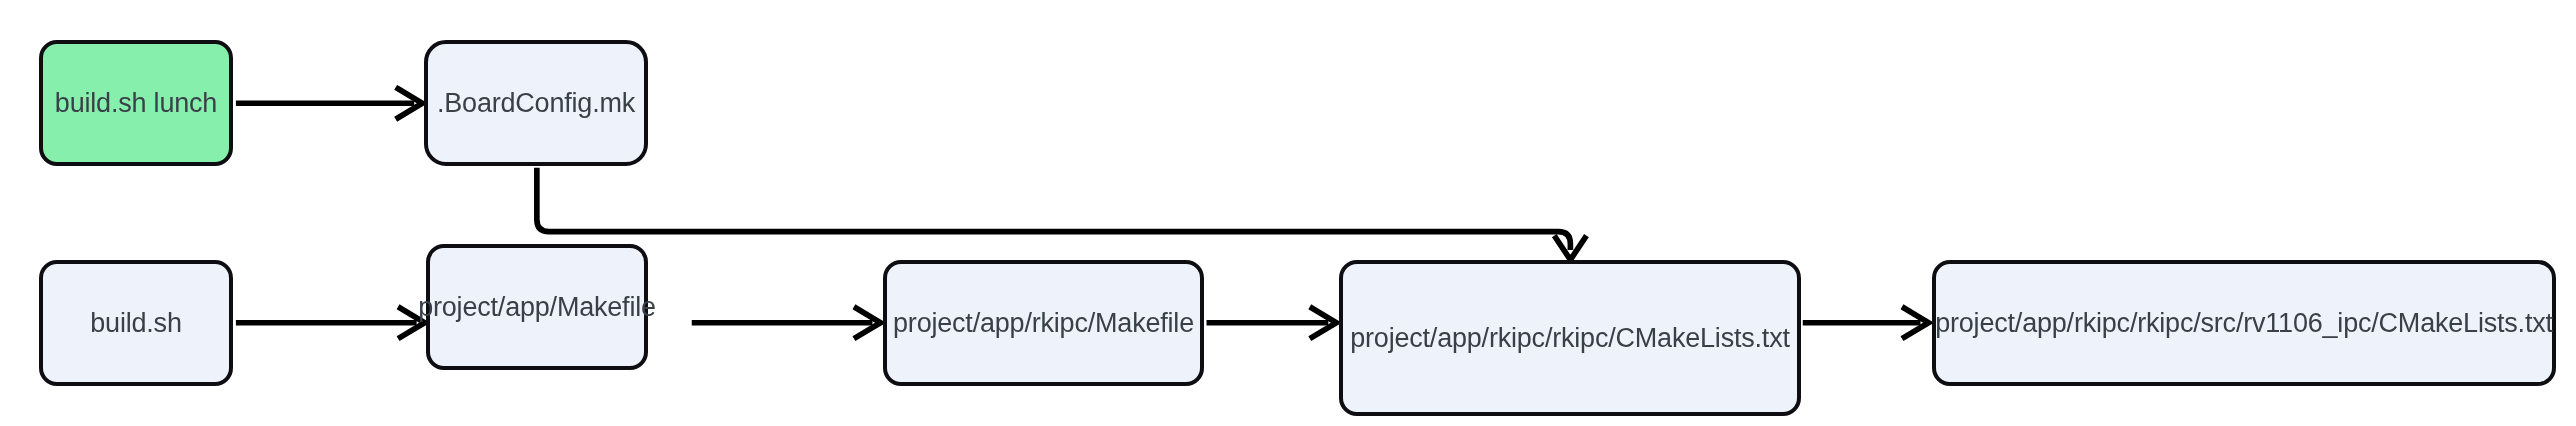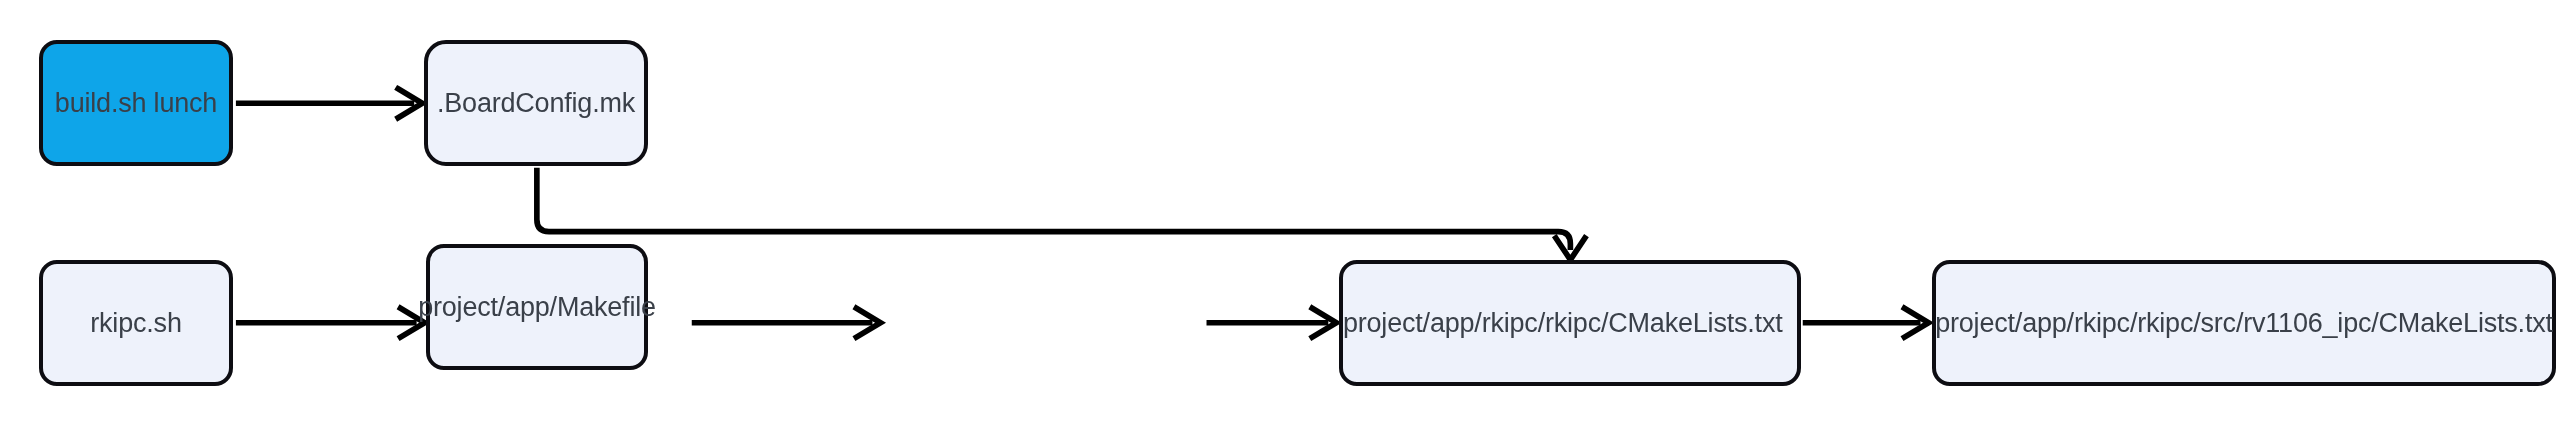--- a/index.html
+++ b/index.html
@@ -80,38 +80,41 @@
       <path d="M 1494 400 L 1645 400" fill="none" stroke="#000000" stroke-width="7"></path>
       <path d="M 1625 382 L 1655 400 L 1625 418" fill="none" stroke="#000000" stroke-width="7" stroke-linecap="square" stroke-linejoin="miter"></path>
     </g>
 
     <g>
       <path d="M 2233 400 L 2379 400" fill="none" stroke="#000000" stroke-width="7"></path>
       <path d="M 2359 382 L 2389 400 L 2359 418" fill="none" stroke="#000000" stroke-width="7" stroke-linecap="square" stroke-linejoin="miter"></path>
     </g>
   </svg>
 
-  <div class="node node-sm" style="left: 39px; top: 40px; width: 194px; height: 126px; background: #0ea5e9; border-color: rgb(13, 13, 18);">
+  <div class="node node-sm" style="left: 39px; top: 40px; width: 194px; height: 126px; background: #86efac; border-color: rgb(13, 13, 18);">
     <span class="node-label" style="color: rgb(58, 64, 73);">build.sh lunch</span>
   </div>
 
   <div class="node node-sm" style="left: 424px; top: 40px; width: 224px; height: 126px; background: rgb(238, 242, 251); border-color: rgb(13, 13, 18); border-radius: 22px;">
     <span class="node-label" style="color: rgb(58, 64, 73);">.BoardConfig.mk</span>
   </div>
 
   <div class="node node-sm" style="left: 39px; top: 260px; width: 194px; height: 126px; background: rgb(238, 242, 251); border-color: rgb(13, 13, 18);">
-    <span class="node-label" style="color: rgb(58, 64, 73);">rkipc.sh</span>
+    <span class="node-label" style="color: rgb(58, 64, 73);">build.sh</span>
   </div>
 
   <div class="node node-sm" style="left: 426px; top: 244px; width: 222px; height: 126px; background: rgb(238, 242, 251); border-color: rgb(13, 13, 18);">
     <span class="node-label" style="color: rgb(58, 64, 73);">project/app/Makefile</span>
   </div>
 
+  <div class="node node-sm" style="left: 883px; top: 260px; width: 321px; height: 126px; background: rgb(238, 242, 251); border-color: rgb(13, 13, 18);">
+    <span class="node-label" style="color: rgb(58, 64, 73);">project/app/rkipc/Makefile</span>
+  </div>
 
-  <div class="node node-sm" style="left: 1339px; top: 260px; width: 462px; height: 126px; background: rgb(238, 242, 251); border-color: rgb(13, 13, 18); justify-content: flex-end;">
+  <div class="node node-sm" style="left: 1339px; top: 260px; width: 462px; height: 156px; background: rgb(238, 242, 251); border-color: rgb(13, 13, 18);">
     <span class="node-label" style="color: rgb(58, 64, 73);">project/app/rkipc/rkipc/CMakeLists.txt</span>
   </div>
 
   <div class="node node-sm" style="left: 1932px; top: 260px; width: 624px; height: 126px; background: rgb(238, 242, 251); border-color: rgb(13, 13, 18);">
     <span class="node-label" style="color: rgb(58, 64, 73);">project/app/rkipc/rkipc/src/rv1106_ipc/CMakeLists.txt</span>
   </div>
 
 </div>
 
 

